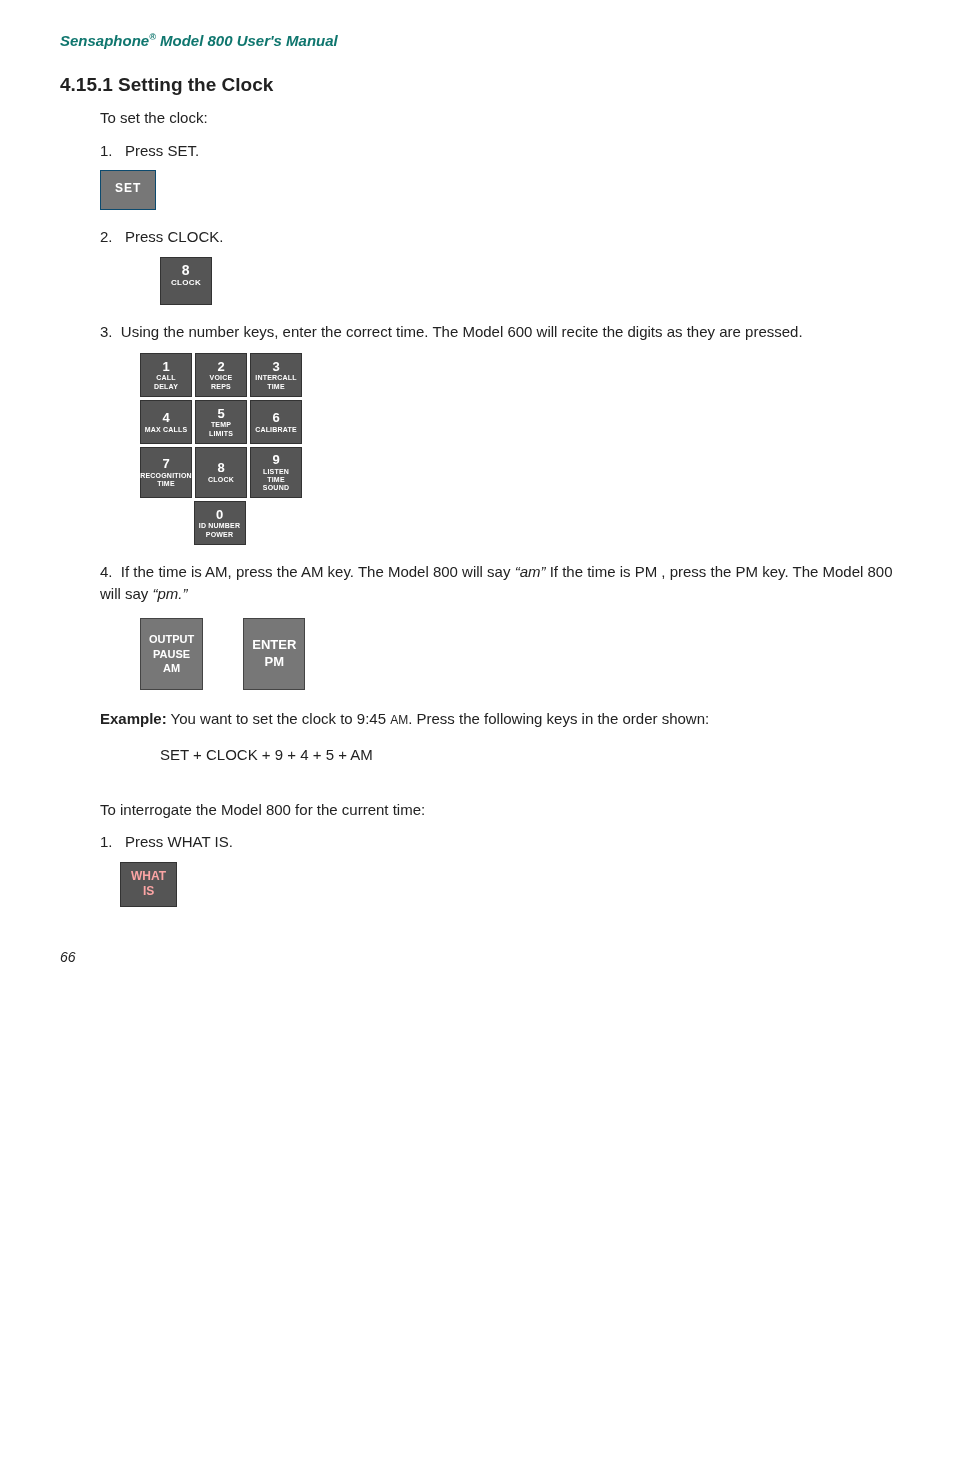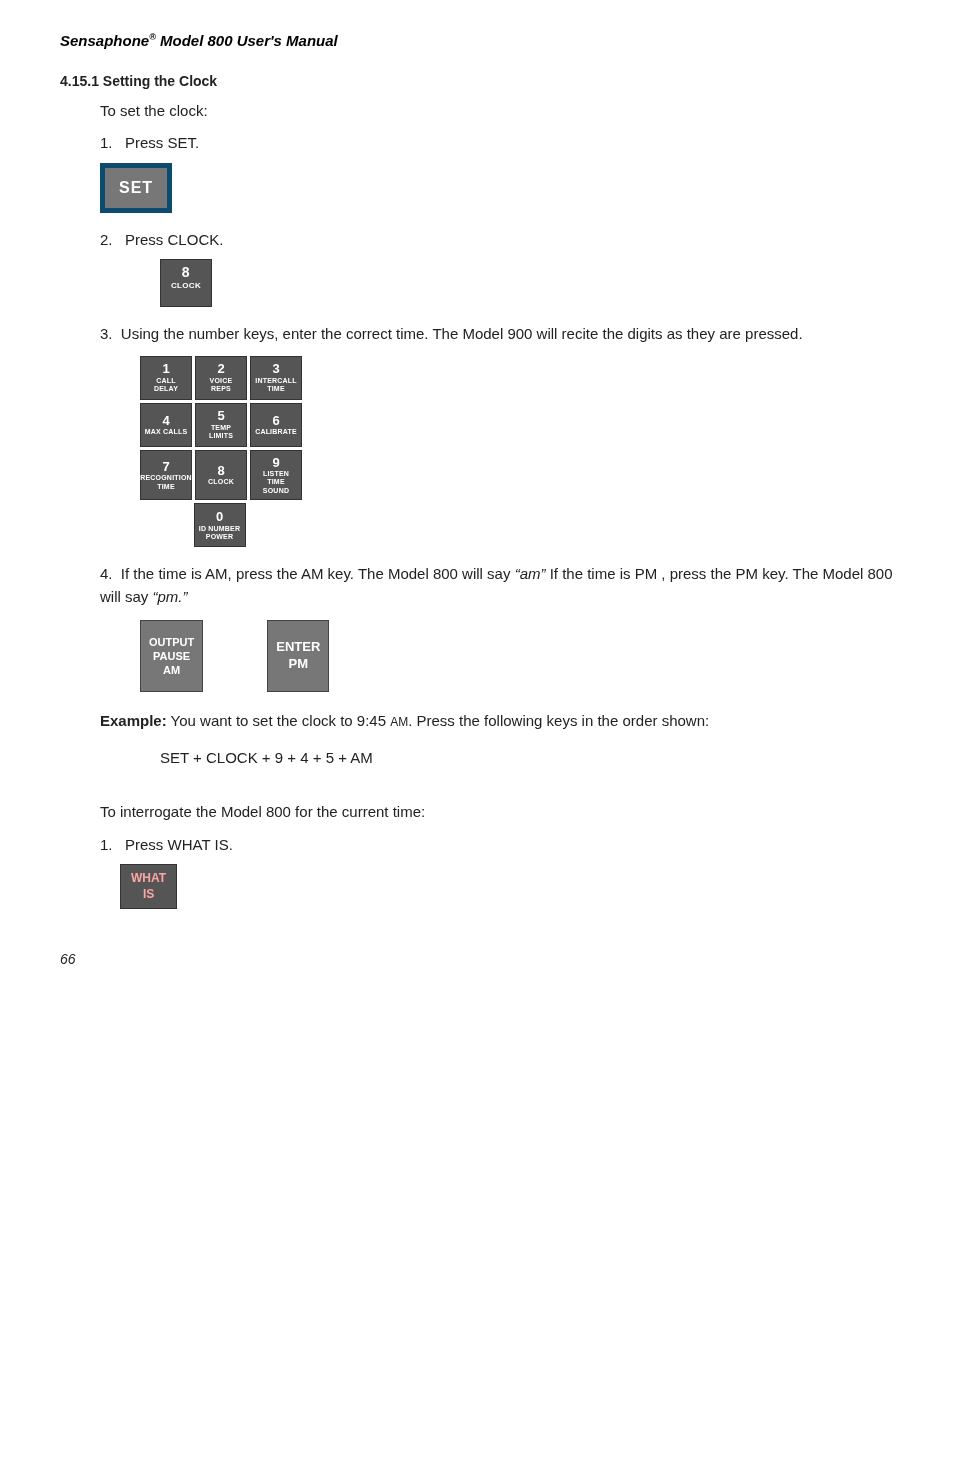--- a/index.html
+++ b/index.html
@@ -11,25 +11,25 @@
       min-height: 1475px;
       padding: 30px 60px 60px 60px;
       font-size: 15px;
       line-height: 1.5;
     }
     .page-header {
       font-style: italic;
       font-weight: bold;
       font-size: 15px;
       margin-bottom: 18px;
-      color: #000000;
+      color: #0f766e;
     }
     .page-header sup { font-size: 9px; vertical-align: super; }
     h2 {
-      font-size: 14px;
+      font-size: 19px;
       font-weight: bold;
       margin-bottom: 8px;
       color: #222;
     }
     .section { margin-bottom: 32px; }
     .intro { margin-left: 40px; margin-bottom: 10px; }
     .step { margin-left: 40px; margin-bottom: 16px; }
     .step-text { margin-bottom: 8px; }
     .key-button {
       display: inline-block;
@@ -54,27 +54,27 @@
     .key-button .key-label {
       font-size: 8px;
       font-weight: bold;
       display: block;
       letter-spacing: 0.3px;
     }
     .key-set {
       background: #777;
       color: #fff;
       display: inline-block;
-      font-size: 16px;
+      font-size: 12px;
       font-weight: bold;
       text-align: center;
       padding: 8px 14px;
       min-width: 52px;
       min-height: 40px;
-      border: 5px solid #0c4a6e;
+      border: 1px solid #0c4a6e;
       letter-spacing: 1px;
     }
     .key-what {
       background: #555;
       color: #fca5a5;
       display: inline-block;
       font-size: 12px;
       font-weight: bold;
       text-align: center;
       padding: 6px 10px;
@@ -119,21 +119,21 @@
     }
     .keypad-bottom {
       display: flex;
       justify-content: center;
       margin-top: 3px;
       margin-left: 40px;
       width: 159px;
     }
     .am-pm-row {
       display: flex;
-      gap: 64px;
+      gap: 40px;
       margin-left: 40px;
       margin-top: 10px;
     }
     .key-output {
       background: #777;
       color: #fff;
       font-size: 11px;
       font-weight: bold;
       text-align: center;
       padding: 6px 8px;
@@ -197,21 +197,21 @@
     <div class="clock-key-wrap">
       <div class="key-button" style="min-width:52px;min-height:48px;">
         <span class="key-num">8</span>
         <span class="key-label">CLOCK</span>
       </div>
     </div>
   </div>
 
   <div class="step">
     <div class="step-text">
-      <span>3.</span>&nbsp;&nbsp;<span>Using the number keys, enter the correct time. The Model 900 will recite the digits as they are pressed.</span>
+      <span>3.</span>&nbsp;&nbsp;<span>Using the number keys, enter the correct time. The Model 600 will recite the digits as they are pressed.</span>
     </div>
 
     <div class="keypad-grid">
       <div class="keypad-key">
         <span class="knum">1</span>
         <span class="klabel">CALL<br>DELAY</span>
       </div>
       <div class="keypad-key">
         <span class="knum">2</span>
         <span class="klabel">VOICE<br>REPS</span>

